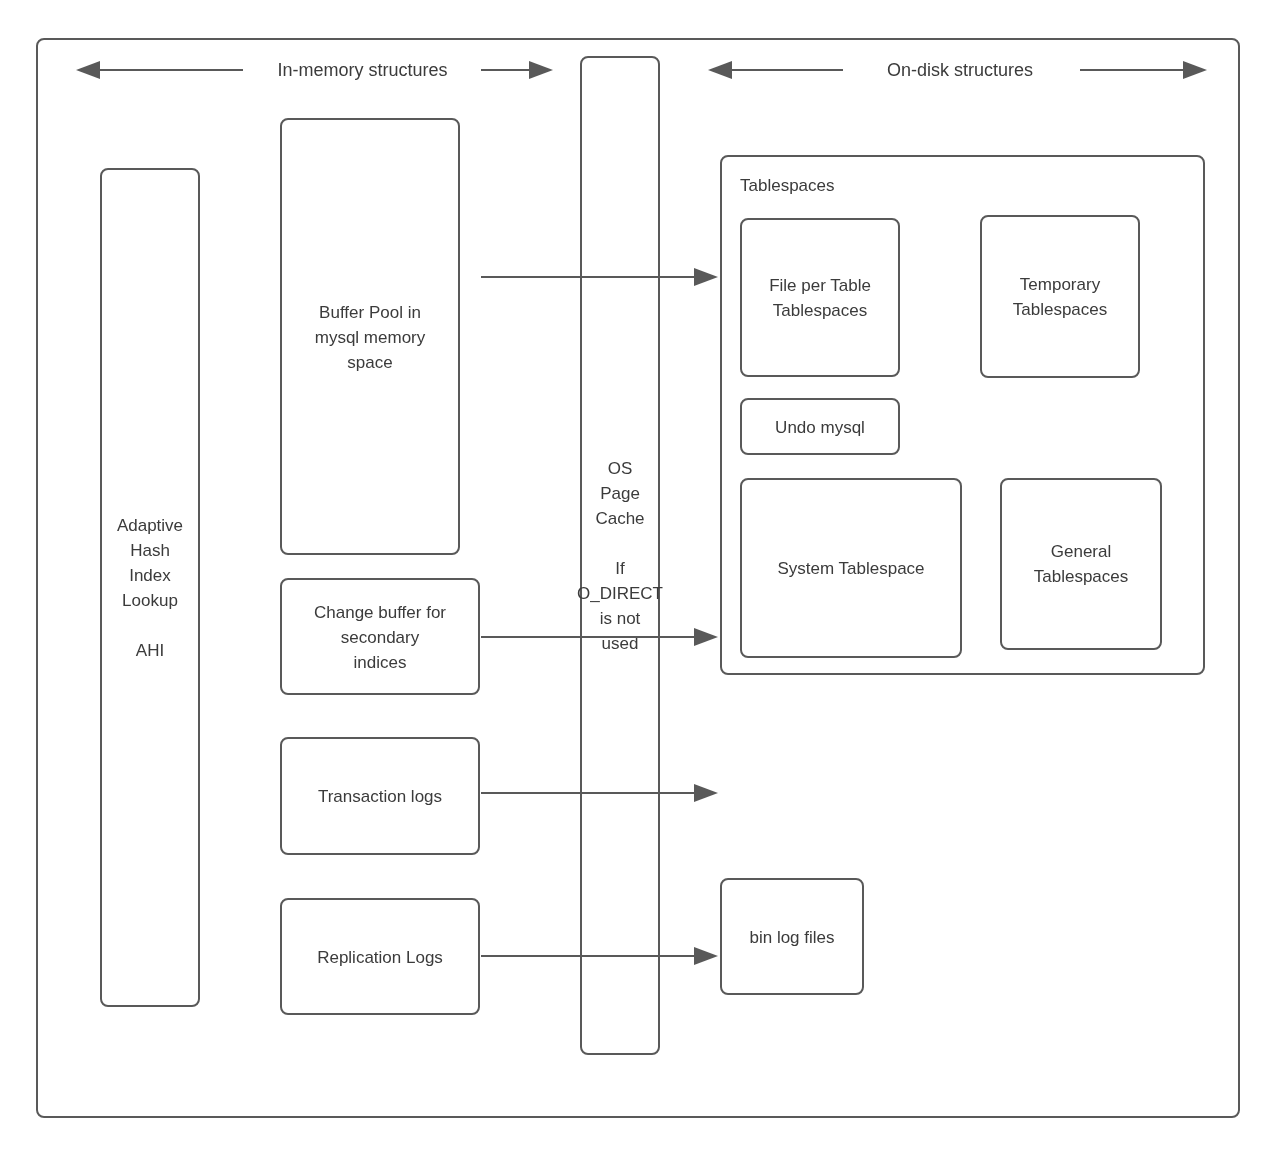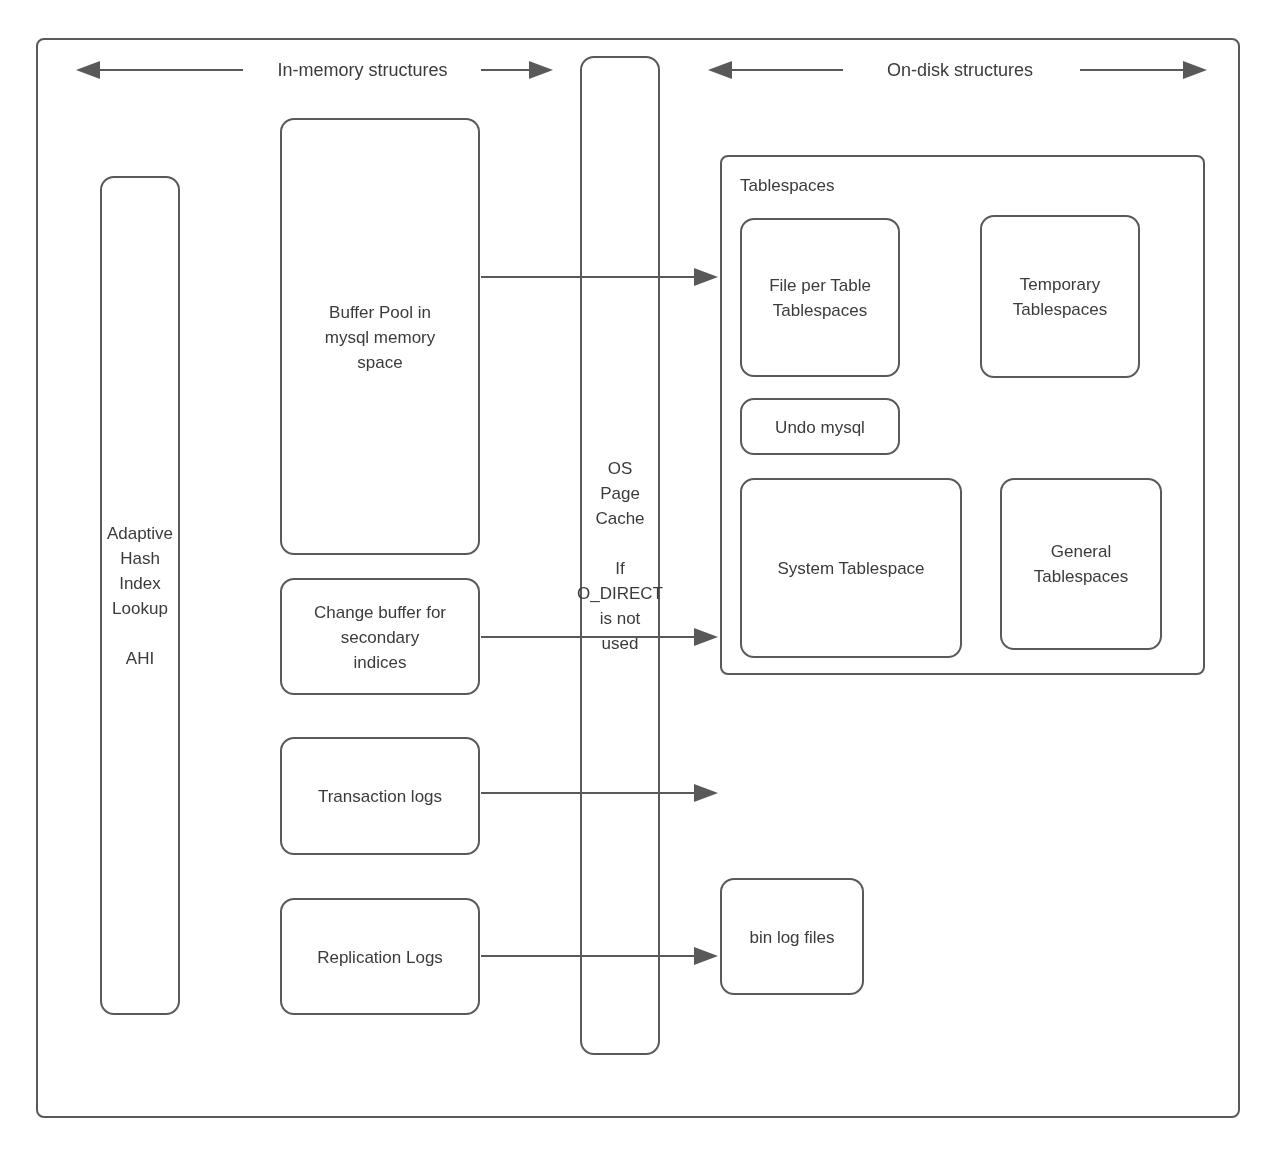--- a/index.html
+++ b/index.html
@@ -20,21 +20,21 @@
   }
   .frame {
     position: absolute;
     border: 2px solid var(--stroke);
     border-radius: 8px;
     background: transparent;
   }
   .box {
     position: absolute;
     border: 2px solid var(--stroke);
-    border-radius: 14px;
+    border-radius: 8px;
     background: var(--bg);
     padding-left: 40px;
   }
   .box .label {
     position: absolute;
     left: 50%;
     top: 50%;
     transform: translate(-50%, -50%);
     width: max-content;
     max-width: none;
@@ -75,30 +75,30 @@
 </head>
 <body>
 
 <div id="canvas">
 
   <div class="frame" style="left:36px; top:38px; width:1204px; height:1080px;"></div>
 
   <div class="header-label" style="left:250px; top:58px; width:225px;">In-memory structures</div>
   <div class="header-label" style="left:855px; top:58px; width:210px;">On-disk structures</div>
 
-  <div class="box" style="left:100px; top:176px; width:80px; height:839px;">
+  <div class="box" style="left:100px; top:168px; width:100px; height:839px;">
     <div class="label">Adaptive
 Hash
 Index
 Lookup
 
 AHI</div>
   </div>
 
-  <div class="box" style="left:280px; top:118px; width:200px; height:437px;">
+  <div class="box" style="left:280px; top:118px; width:180px; height:437px;">
     <div class="label">Buffer Pool in
 mysql memory
 space</div>
   </div>
 
   <div class="box" style="left:280px; top:578px; width:200px; height:117px;">
     <div class="label">Change buffer for
 secondary
 indices</div>
   </div>

